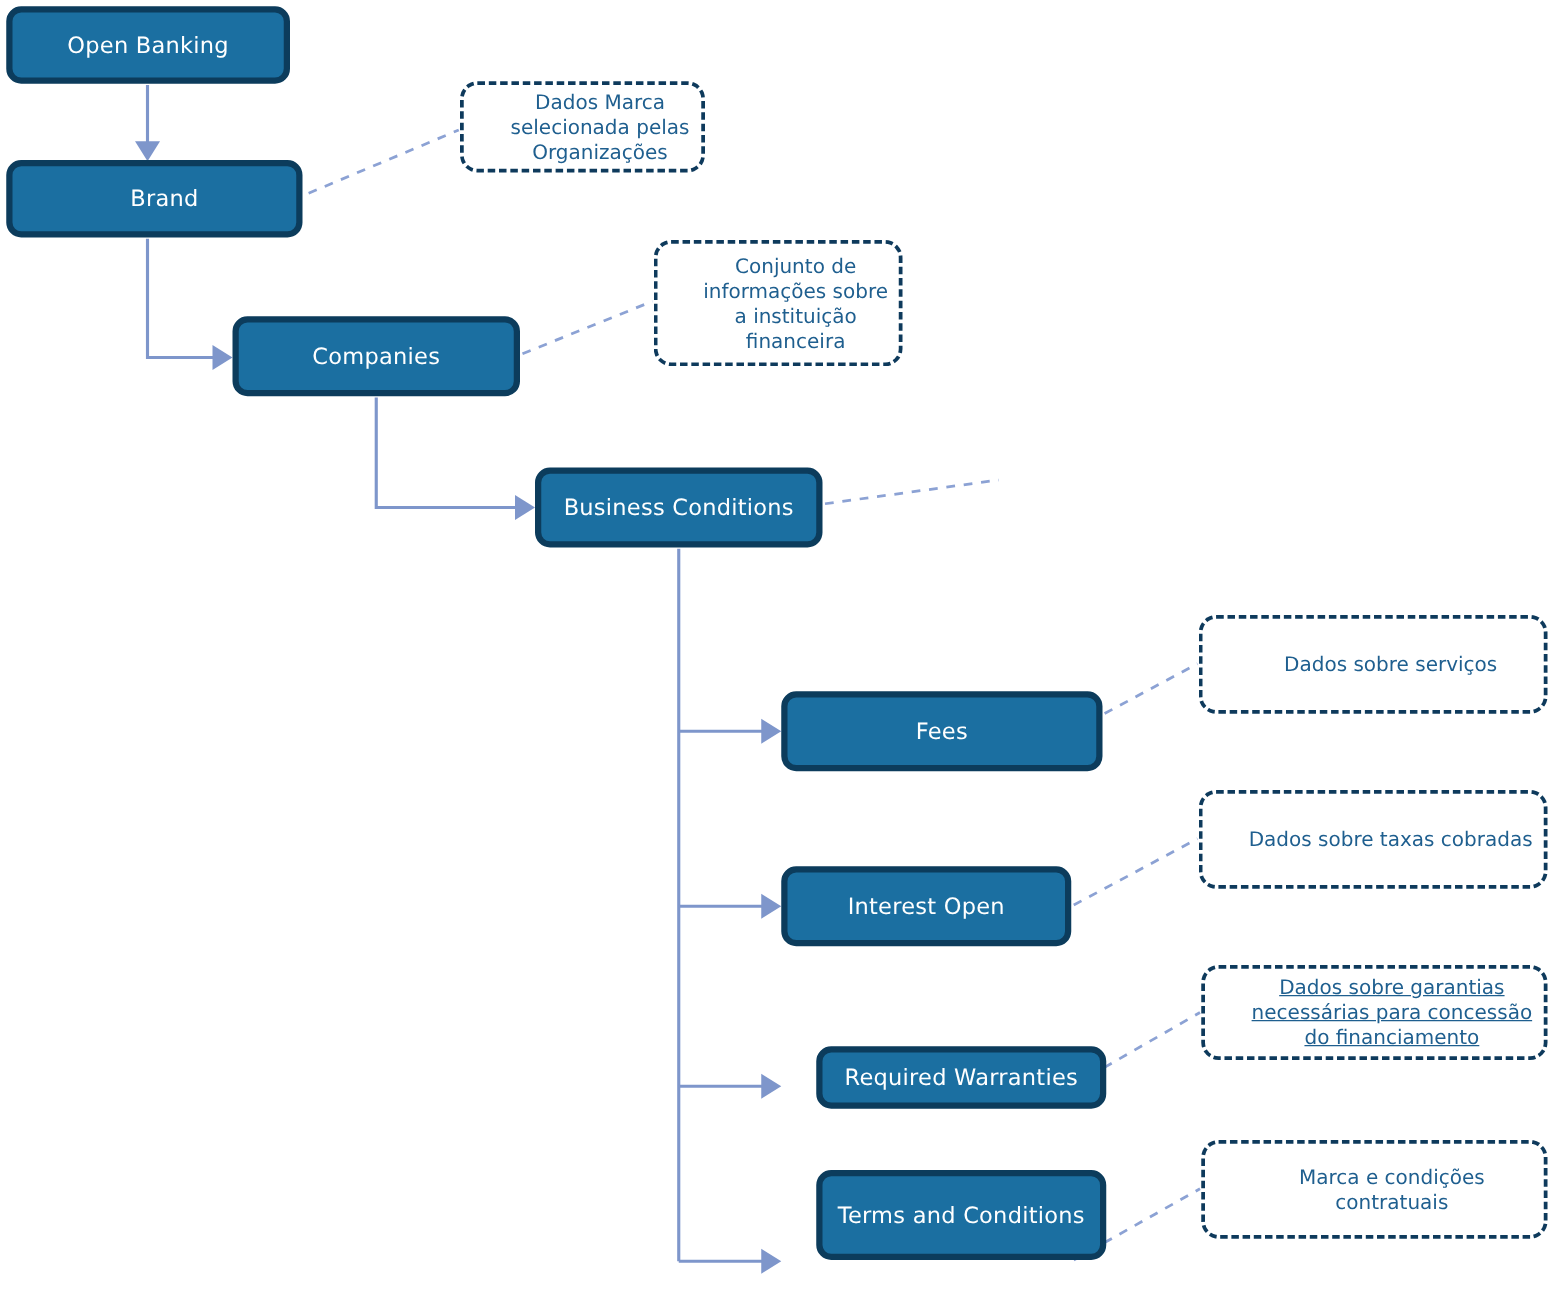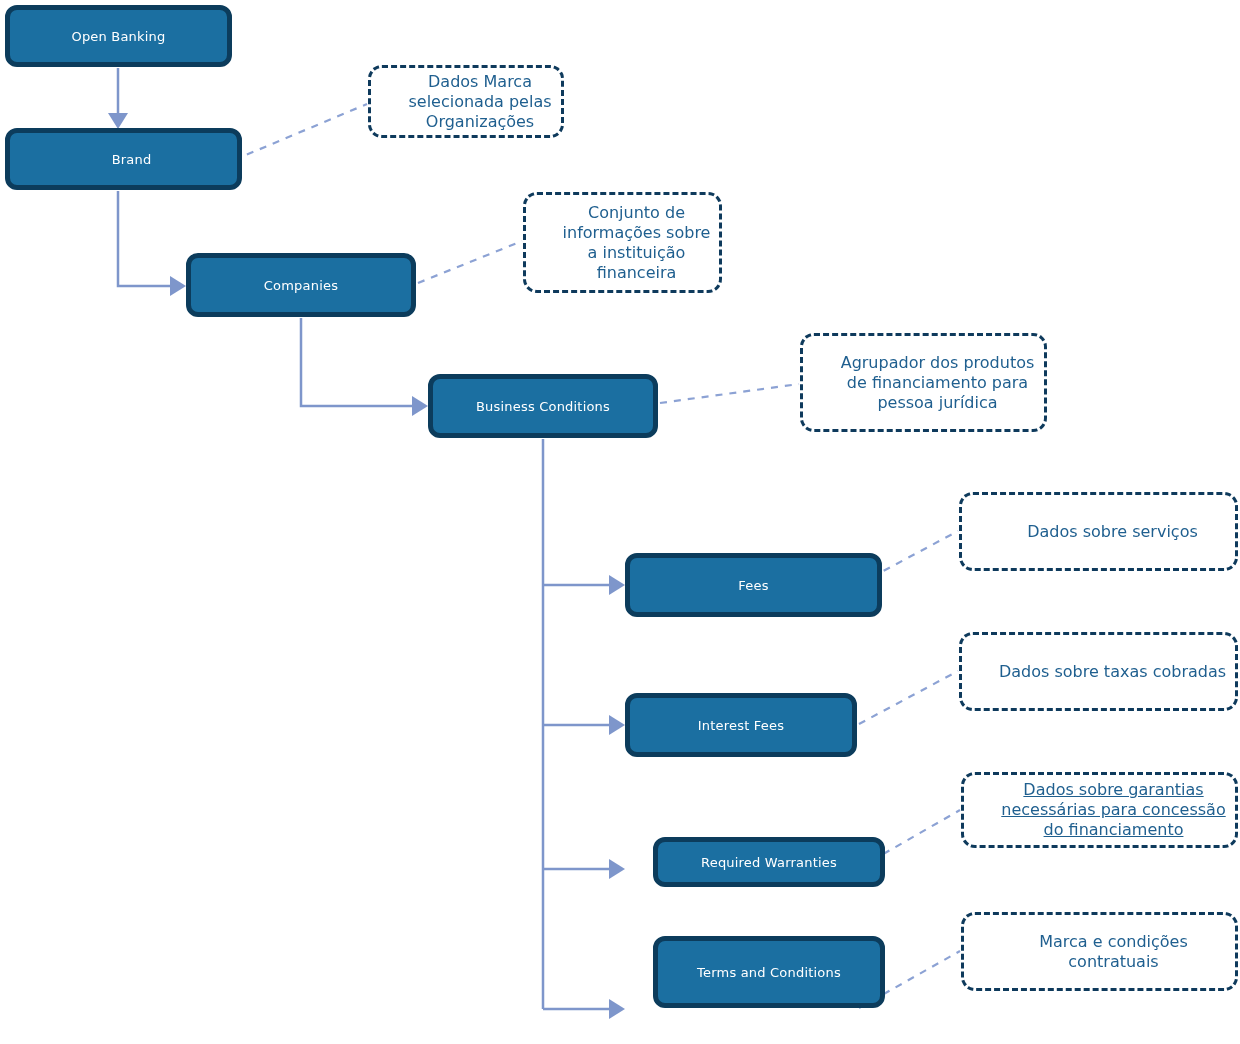--- a/index.html
+++ b/index.html
@@ -23,21 +23,21 @@
     z-index: 1;
   }
   .node {
     position: absolute;
     z-index: 2;
     box-sizing: border-box;
     background: #1B6FA1;
     border: 5px solid #0C3C5C;
     border-radius: 12px;
     color: #ffffff;
-    font-size: 13px;
+    font-size: 18px;
     display: flex;
     align-items: center;
     justify-content: center;
     text-align: center;
     letter-spacing: 0.2px;
   }
   .ann {
     position: absolute;
     z-index: 2;
     box-sizing: border-box;
@@ -113,32 +113,29 @@
       <path d="M859 868 L960 810"></path>
       <path d="M859 1008 L960 951"></path>
     </g>
   </svg>
 
   <div class="node" id="n-open-banking">Open Banking</div>
   <div class="node" id="n-brand">Brand</div>
   <div class="node" id="n-companies">Companies</div>
   <div class="node" id="n-business-financings">Business Conditions</div>
   <div class="node" id="n-fees">Fees</div>
-  <div class="node" id="n-interest-rate">Interest Fees</div>
+  <div class="node" id="n-interest-rate">Interest Open</div>
   <div class="node" id="n-required-warranties">Required Warranties</div>
   <div class="node" id="n-terms-conditions">Terms and Conditions</div>
 
   <div class="ann" id="a-brand">
     <span class="ann-text">Dados Marca selecionada pelas Organizações</span>
   </div>
   <div class="ann" id="a-companies">
     <span class="ann-text">Conjunto de informações sobre a instituição financeira</span>
-  </div>
-  <div class="ann" id="a-business-financings">
-    <span class="ann-text">Agrupador dos produtos de financiamento para pessoa jurídica</span>
   </div>
   <div class="ann" id="a-fees">
     <span class="ann-text">Dados sobre serviços</span>
   </div>
   <div class="ann" id="a-interest-rate">
     <span class="ann-text">Dados sobre taxas cobradas</span>
   </div>
   <div class="ann" id="a-required-warranties">
     <span class="ann-text">Dados sobre garantias necessárias para concessão do financiamento</span>
   </div>

